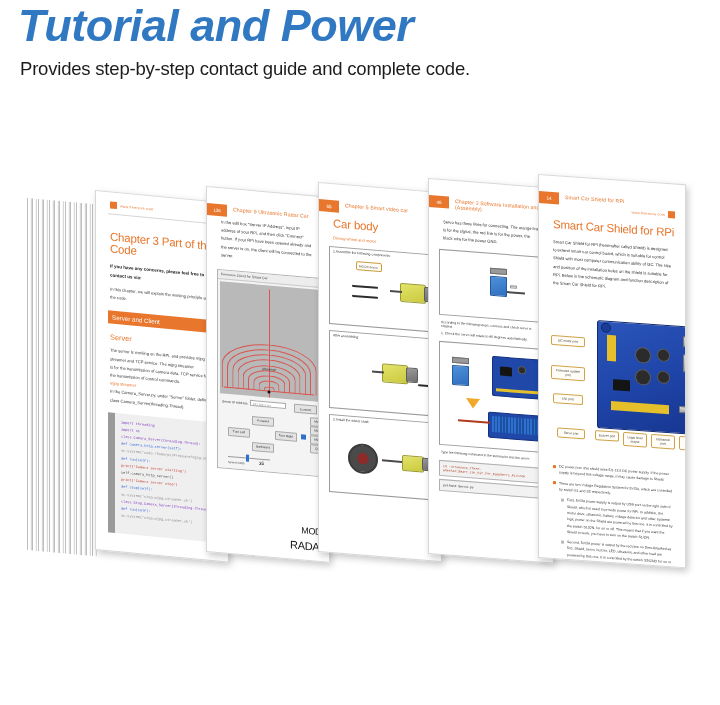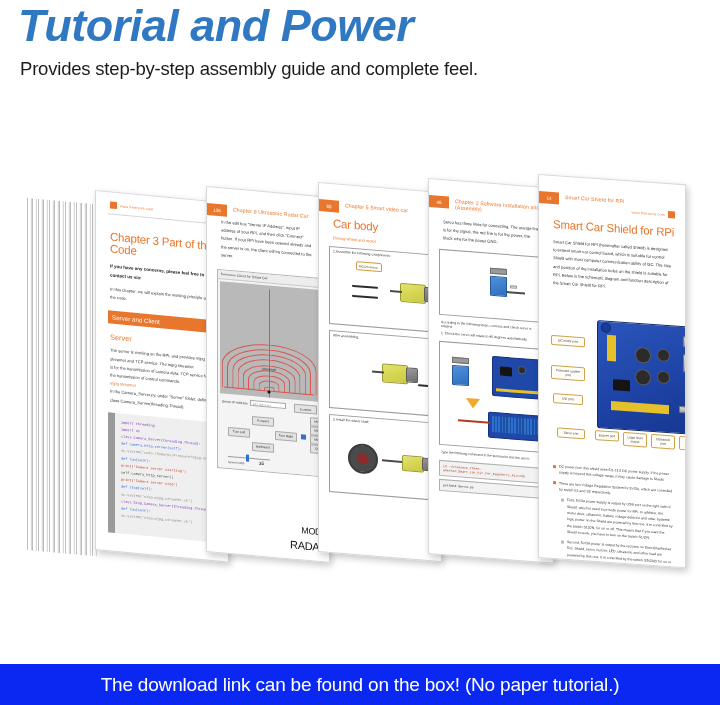--- a/index.html
+++ b/index.html
@@ -155,21 +155,21 @@
   .bl-tx { font-size:3.5px; color:#333; line-height:1.8; }
   .sub-ol { padding-left:8px; }
 </style>
 </head>
 <body>
 
 <div id="stage">
 
   <div class="hdr">
     <div class="hdr-title">Tutorial and Power</div>
-    <div class="hdr-sub">Provides step-by-step assembly guide and complete feel.</div>
+    <div class="hdr-sub">Provides step-by-step contact guide and complete code.</div>
   </div>
 
   <div class="fan">
 
     <div class="stack" id="stackHost" style="left:27px; top:48px; width:72px; height:352px; transform:skewY(5.2deg);">
         <div class="stack-leaf" style="left: 0px;"></div>
         <div class="stack-leaf" style="left: 5.4px;"></div>
         <div class="stack-leaf" style="left: 10.8px;"></div>
         <div class="stack-leaf" style="left: 16.2px;"></div>
         <div class="stack-leaf" style="left: 21.6px;"></div>
@@ -426,17 +426,14 @@
             <div class="bl-sq" style="background:#b9b9b9"></div>
             <div class="bl-tx">Second, 5V/3A power is output by the red pins on Direct(marked as 5V), Shield, servo, buzzer, LED, ultrasonic and other load are powered by this one. It is controlled by the switch S2/GND for on or off. This means that if you want the load connected to the Shield to work, you have to turn on the switch S2/GND.</div>
           </div>
 
         </div>
       </div>
     </div>
 
   </div>
 
-  <div class="banner">
-    <div class="banner-txt">The download link can be found on the box! (No paper tutorial.)</div>
-  </div>
 
 </div>
 
 </body></html>

